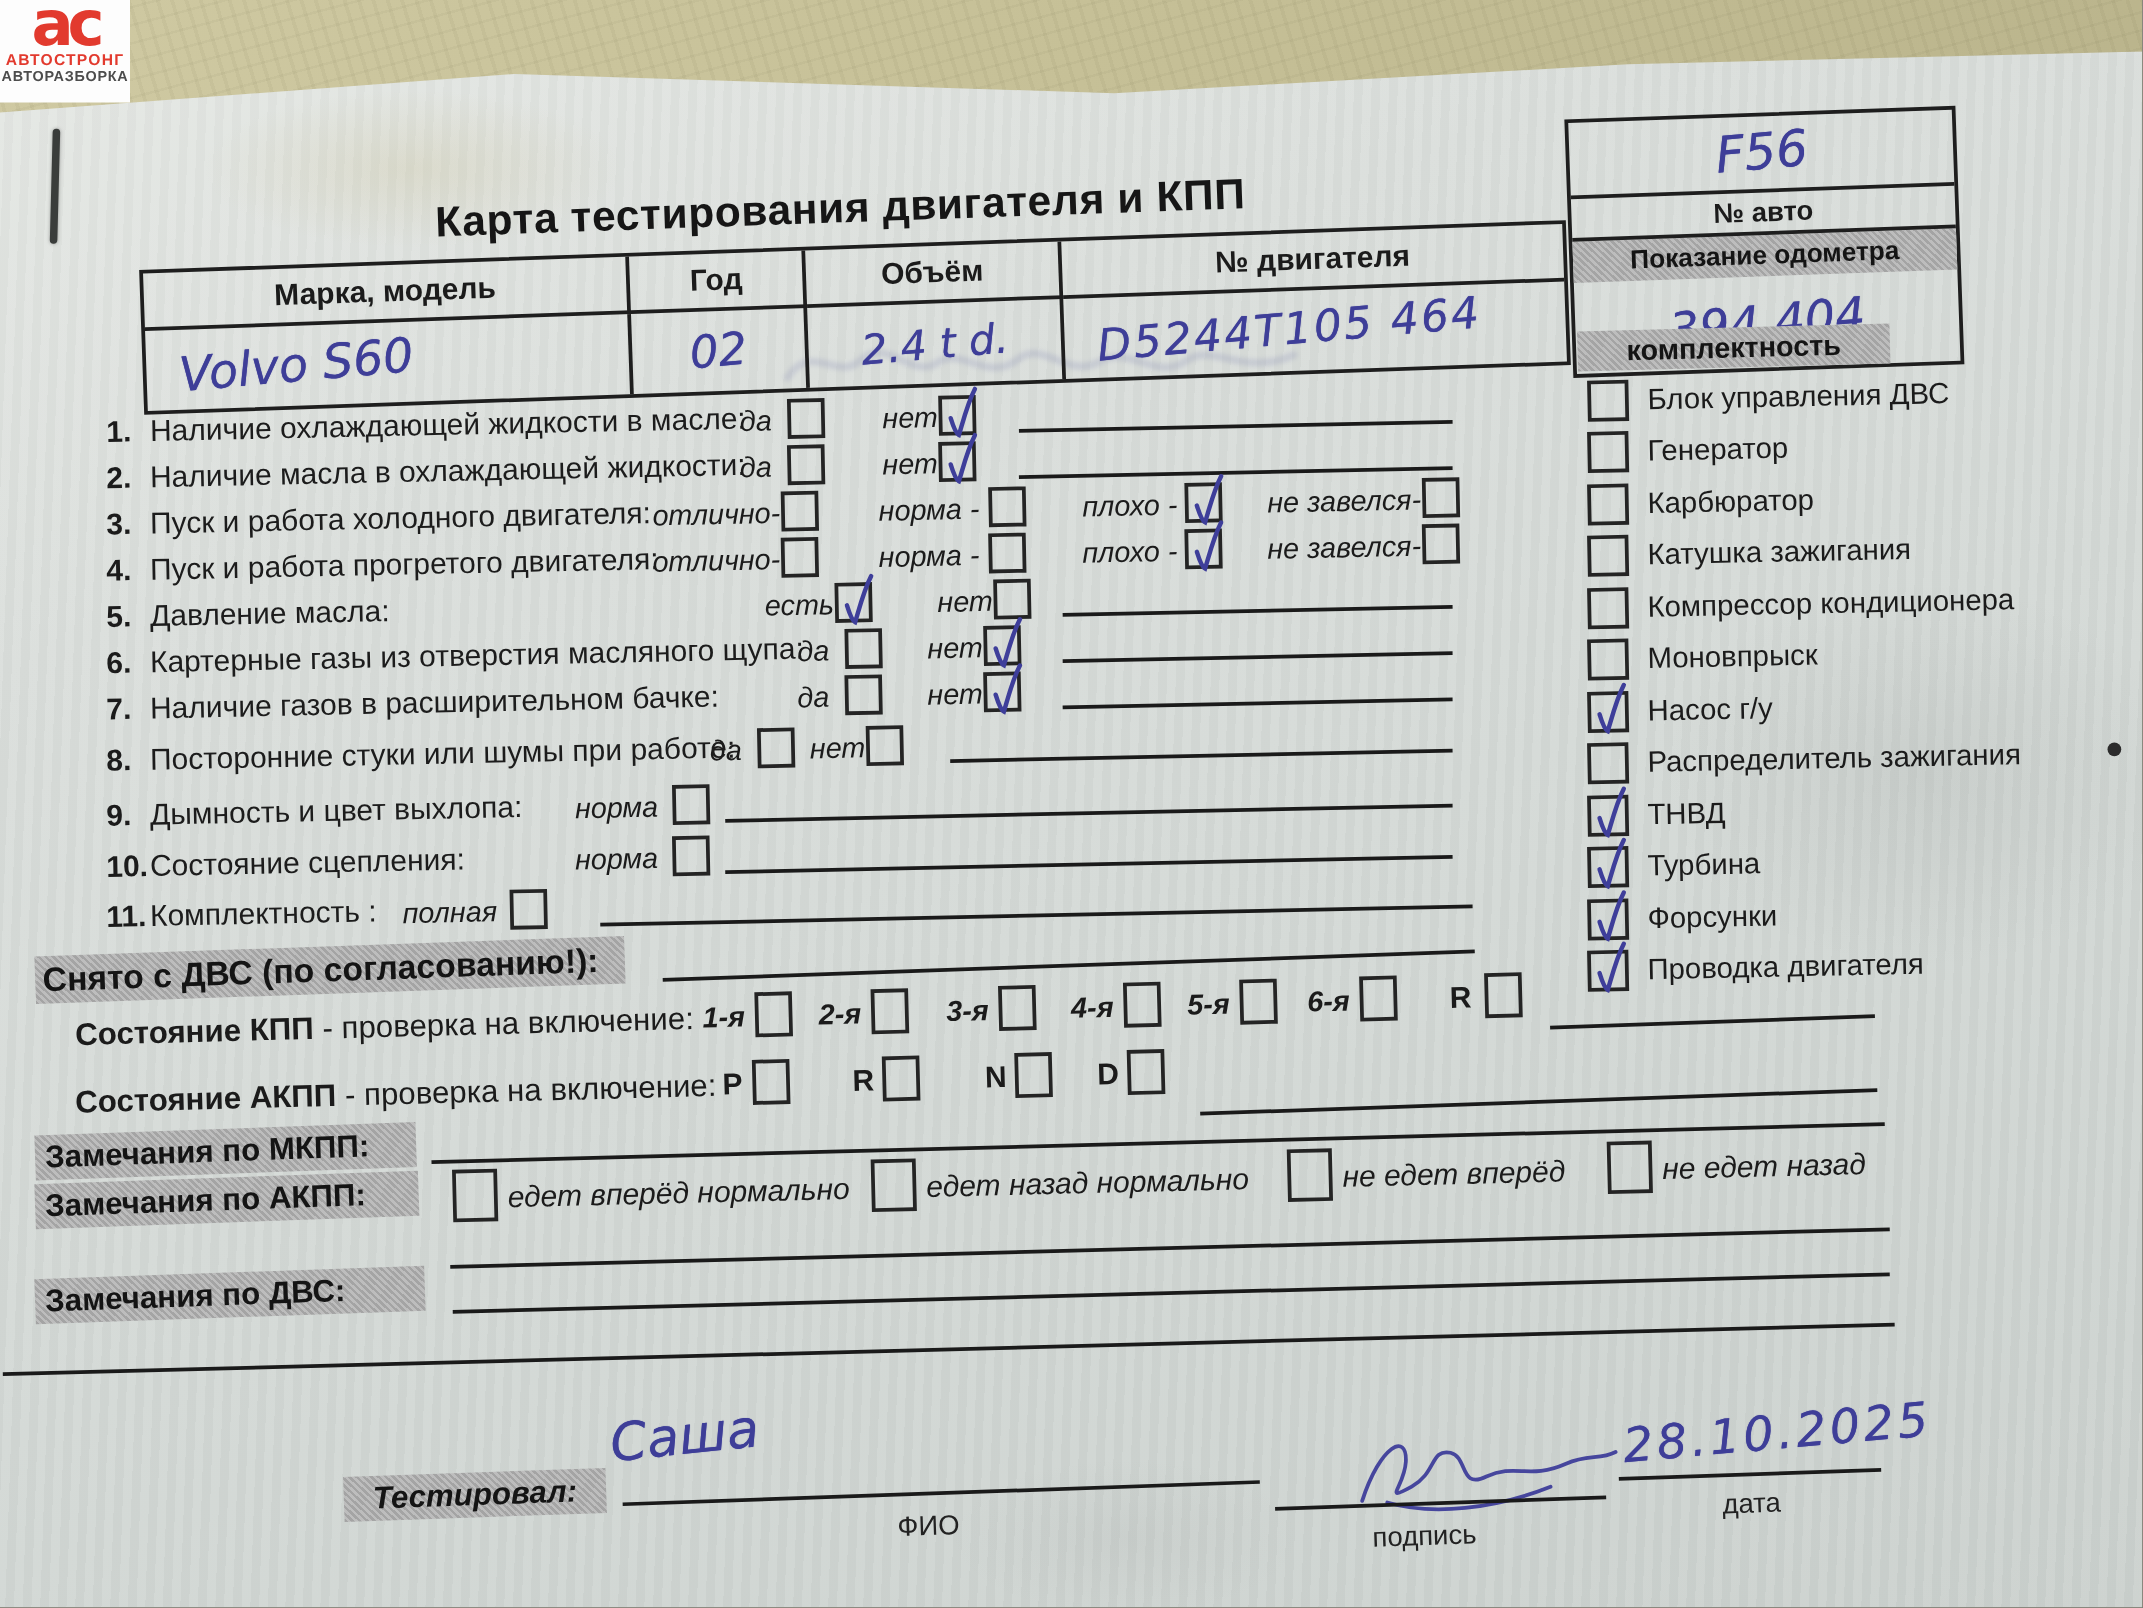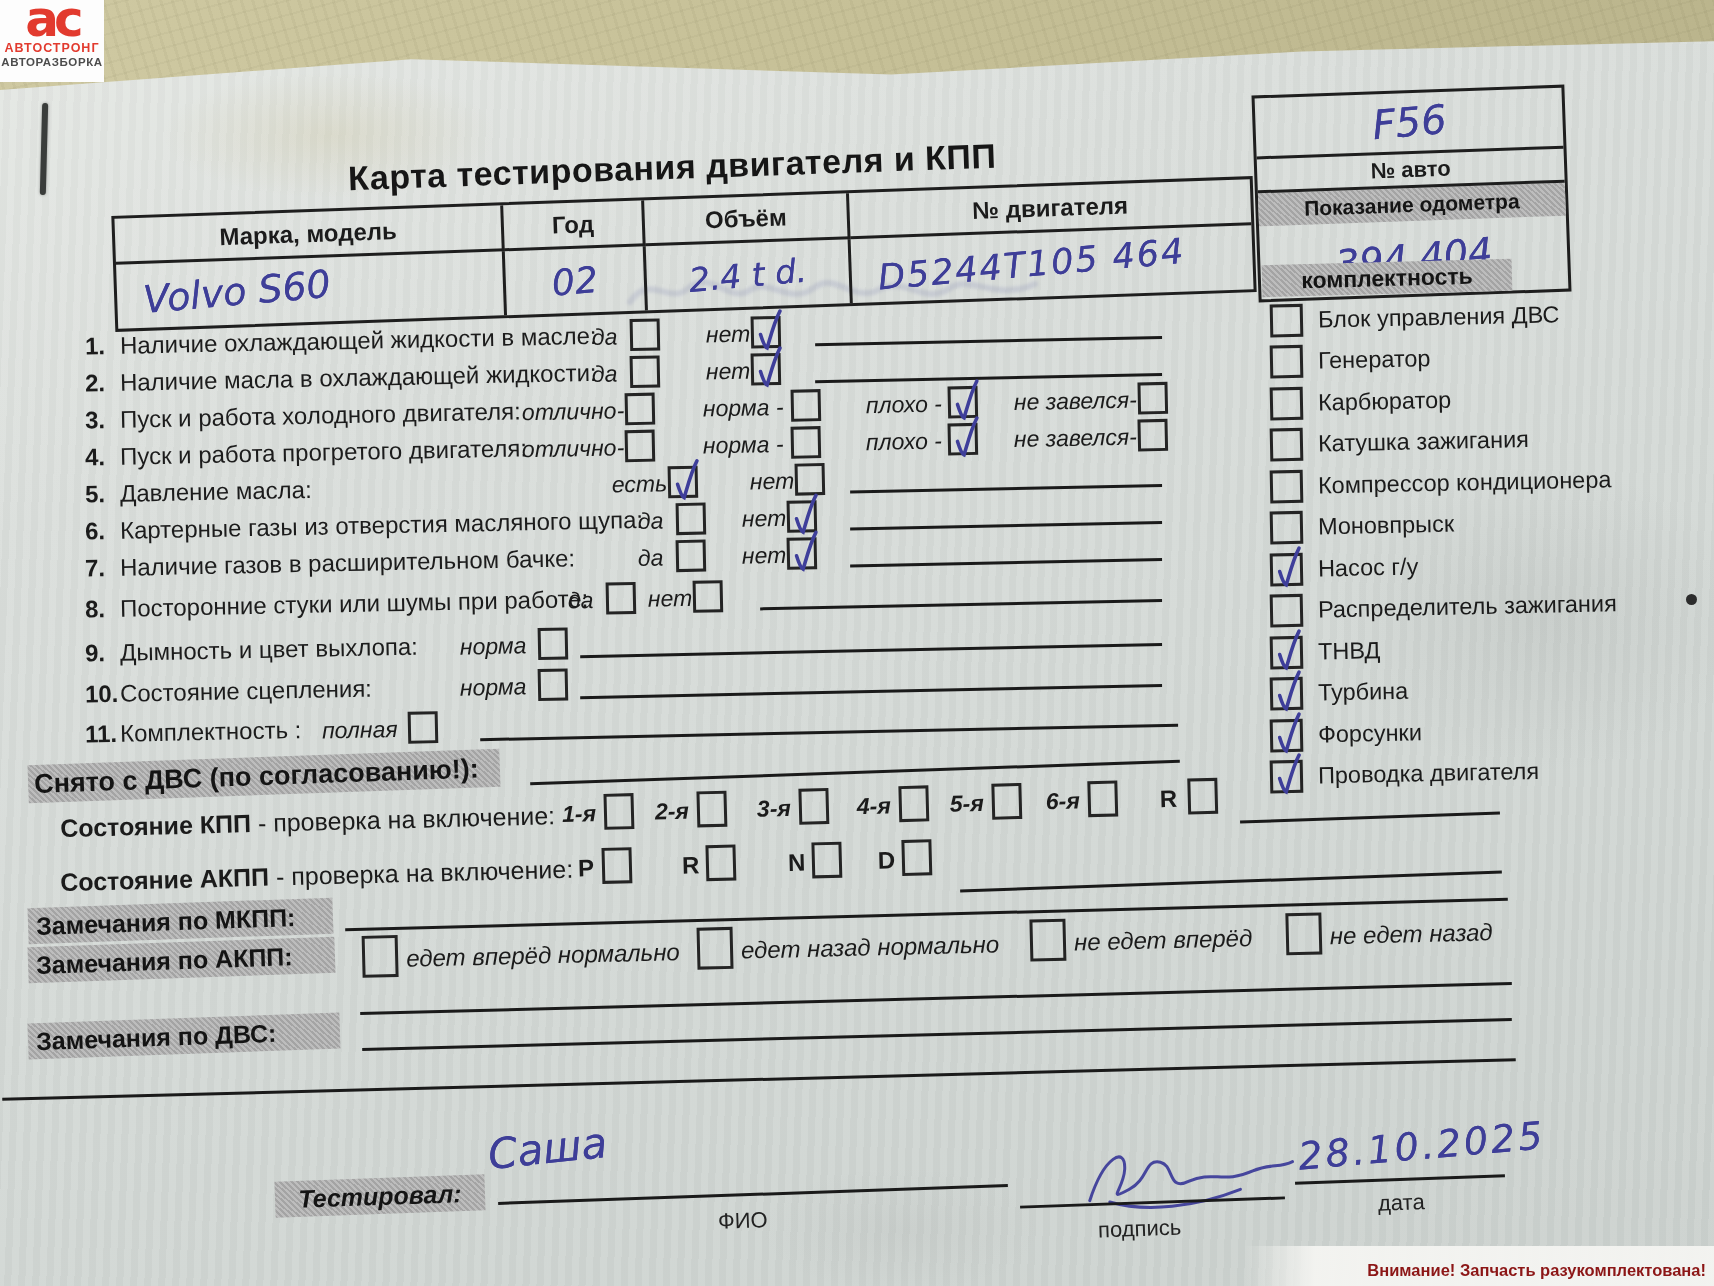--- a/index.html
+++ b/index.html
@@ -408,14 +408,13 @@
     <span class="ink" style="left:1298px;top:1124px;font-size:38px;transform:rotate(-5deg);position:absolute;letter-spacing:3px;">28.10.2025</span>
     <div class="wline tilt2" style="left:1295px;top:1178px;width:210px;"></div>
     <span class="caption tilt2" style="left:1378px;top:1190px;position:absolute;">дата</span>
   </div>
 
   <div class="logo">
     <span class="logo-ac">ac</span>
     <span class="logo-l1">АВТОСТРОНГ</span>
     <span class="logo-l2">АВТОРАЗБОРКА</span>
   </div>
-  <div class="warnbar">Внимание! Запчасть разукомплектована!</div>
 </div>
 
 </body></html>

